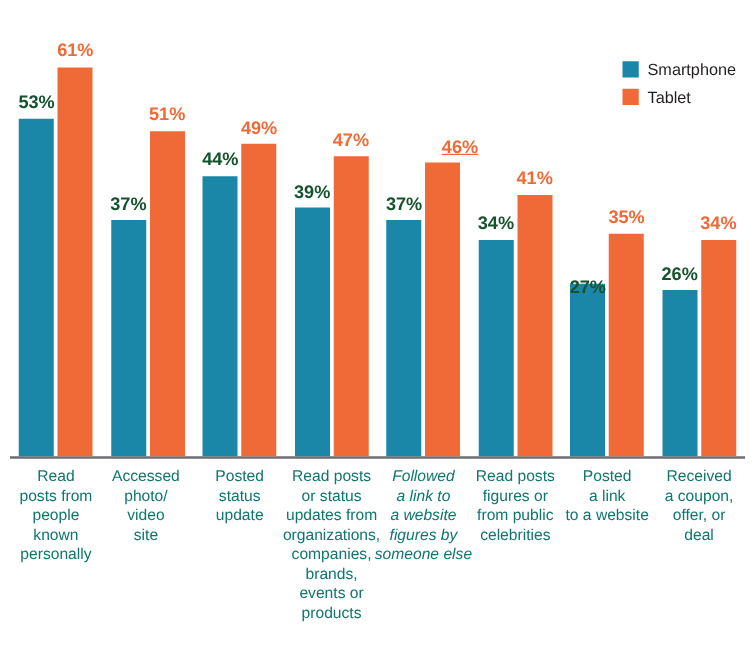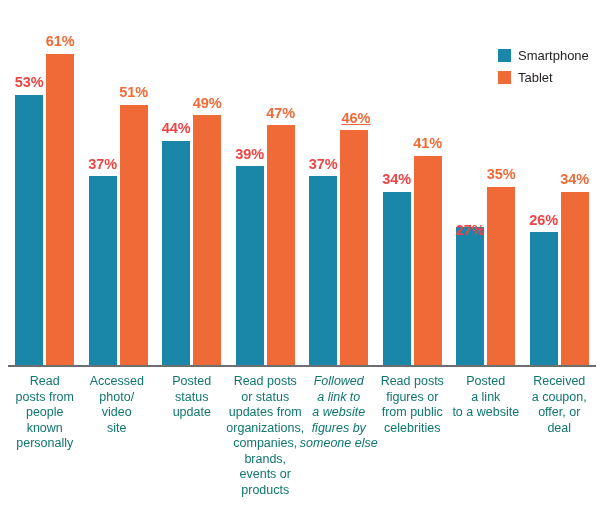--- a/index.html
+++ b/index.html
@@ -51,21 +51,21 @@
   }
   .bar-label {
     position: absolute;
     font-size: 14.5px;
     font-weight: bold;
     text-align: center;
     line-height: 1;
     white-space: nowrap;
   }
   .bar-label.smartphone {
-    color: #ef4444;
+    color: #14532d;
   }
   .bar-label.tablet {
     color: #ef6a37;
   }
   
   .cat-label {
     position: absolute;
     top: 374px;
     font-size: 12.5px;
     color: #0f766e;
@@ -163,21 +163,21 @@
       <div>organizations,</div>
       <div>companies,</div>
       <div>brands,</div>
       <div>events or</div>
       <div>products</div>
     </div>
     <div class="group" style="left: 302px; top: 8px; width: 73.5px;">
       <div class="bar smartphone" style="left: 7.25px; width: 28px; height: 188.7px;"></div>
       <div class="bar-label smartphone" style="left: -0.75px; width: 44px; bottom: 193.7px;">37%</div>
       <div class="bar tablet" style="left: 38.25px; width: 28px; height: 234.6px;"></div>
-      <div class="bar-label tablet" style="left: 32px; width: 44px; bottom: 239.6px; text-decoration: underline;">46%</div>
+      <div class="bar-label tablet" style="left: 44px; width: 44px; bottom: 239.6px; text-decoration: underline;">46%</div>
     </div>
     <div class="cat-label" style="left: 296px; width: 85.5px; font-style: italic;">
       <div>Followed</div>
       <div>a link to</div>
       <div>a website</div>
       <div>figures by</div>
       <div>someone else</div>
     </div>
     <div class="group" style="left: 375.5px; top: 8px; width: 73.5px;">
       <div class="bar smartphone" style="left: 7.25px; width: 28px; height: 173.4px;"></div>

